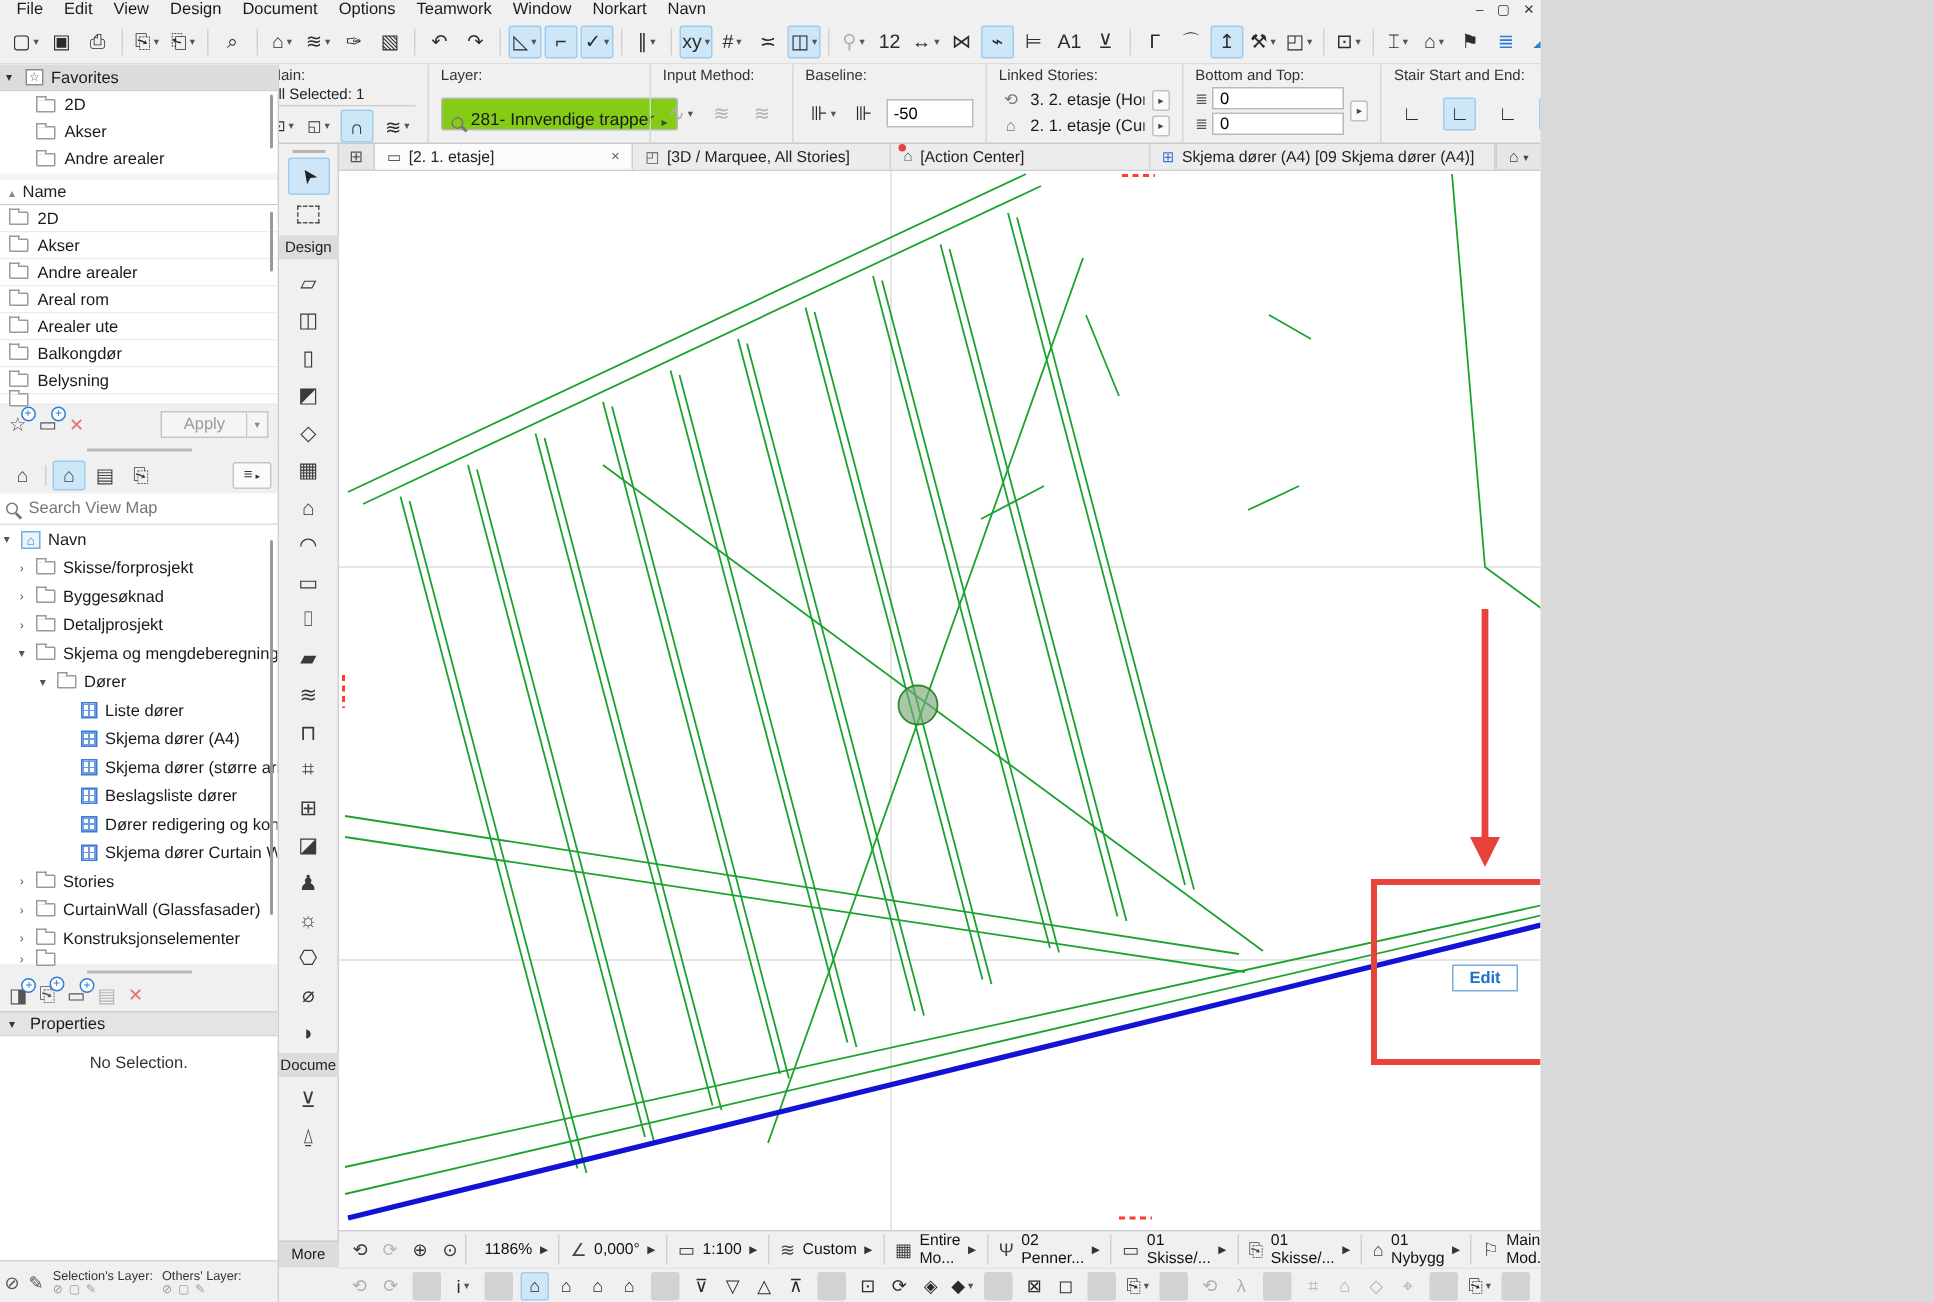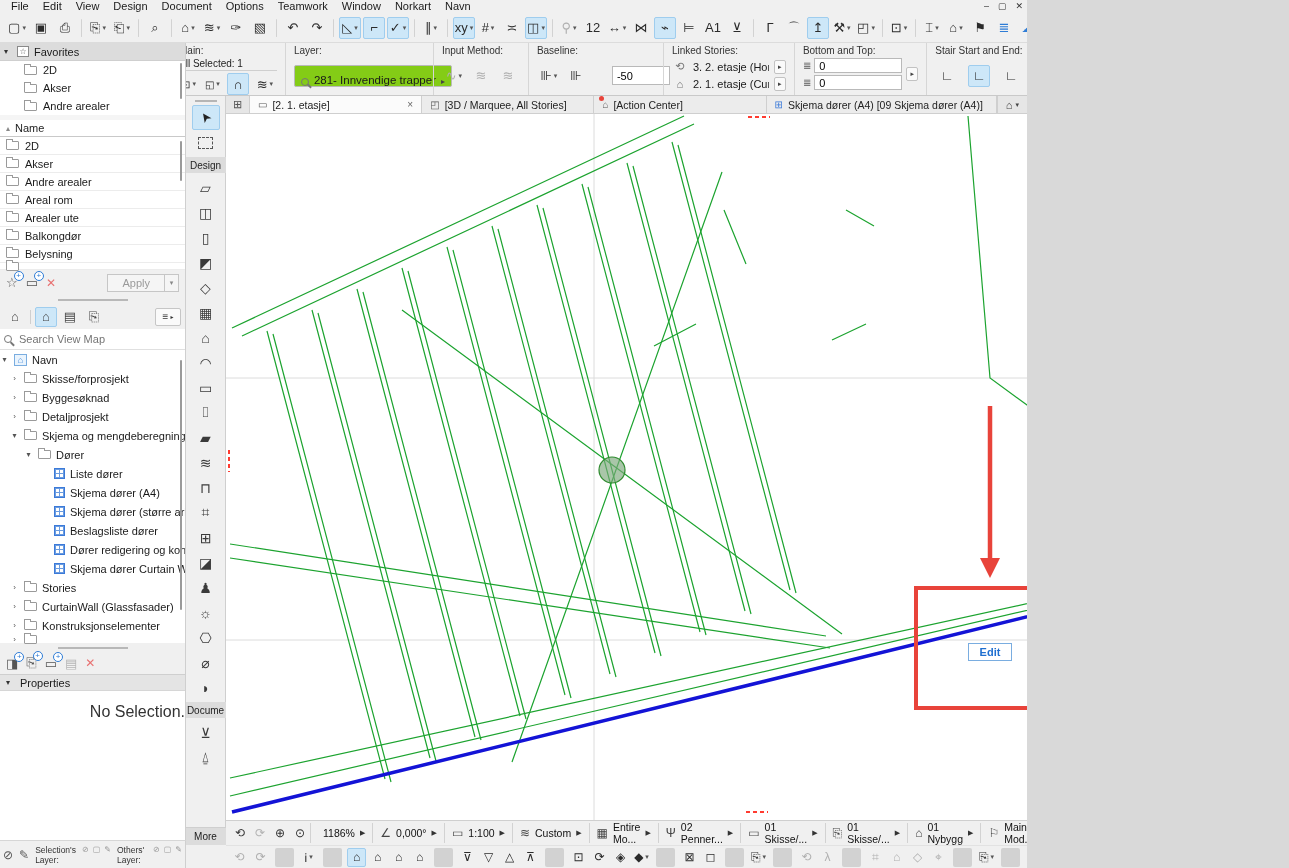--- a/index.html
+++ b/index.html
@@ -94,21 +94,21 @@
     border:1px solid #9a9a9a;border-bottom:none;background:#fff;}
   .trow.sched-row .tico{width:11px;height:11px;border:1px solid #3b7ad9;
     background:repeating-linear-gradient(0deg,#6b9ce0 0 1px,transparent 1px 4px),
                repeating-linear-gradient(90deg,#6b9ce0 0 1px,transparent 1px 4px);}
   .trow.root-row .tico{width:13px;height:12px;border:1px solid #7aade0;color:#2e7cd6;font-size:9px;
     line-height:11px;text-align:center;background:#eaf4fd;}
   .trow.root-row .tico::before{content:"⌂";}
   .trow.d1{padding-left:10px;}  .trow.d2{padding-left:24px;}  .trow.d3{padding-left:40px;}
   .props-head{height:17px;background:#e4e4e4;border-top:1px solid #cfcfcf;border-bottom:1px solid #d6d6d6;
     display:flex;align-items:center;gap:6px;padding:0 6px;font-size:11px;}
-  .no-sel{flex:1;background:#fff;text-align:right;padding-top:12px;color:#333;font-size:16px;}
+  .no-sel{flex:1;background:#fff;text-align:center;padding-top:12px;color:#333;font-size:11px;}
   .scrollmark{position:absolute;right:3px;width:2px;background:#9a9a9a;border-radius:1px;}
   
   .toolbox{position:absolute;top:96px;left:186px;width:40px;bottom:23px;background:#f0f0f0;
     border-right:1px solid #cfcfcf;display:flex;flex-direction:column;align-items:center;padding-top:4px;}
   .tool{width:28px;height:25px;display:flex;align-items:center;justify-content:center;font-size:14px;
     color:#3a3a3a;border:1px solid transparent;border-radius:2px;flex:none;}
   .tool.active{background:#cde7f8;border-color:#9fcdee;}
   .tool.arr span{display:inline-block;transform:rotate(-125deg);font-size:13px;color:#222;}
   .tool.marq span{display:inline-block;width:15px;height:12px;border:1px dashed #555;}
   .tool.seclabel{width:40px;height:16px;background:#dcdcdc;font-size:10px;color:#222;border-radius:0;
@@ -148,21 +148,21 @@
   .combo .carr{font-size:7px;color:#333;}
   
   .bottombar{position:absolute;top:845px;left:226px;right:0;height:23px;background:#f0f0f0;display:flex;
     align-items:center;padding-left:3px;border-top:1px solid #e2e2e2;}
   .bottombar .tbtn{height:19px;min-width:19px;font-size:12px;}
   
   .side-footer{position:absolute;top:840px;left:0;width:186px;height:28px;background:#f0f0f0;
     border-top:1px solid #d6d6d6;border-right:1px solid #cfcfcf;display:flex;align-items:center;
     padding:0 3px;gap:6px;}
   .twbtn{font-size:12px;color:#555;}
-  .twgroup{display:flex;flex-direction:row;line-height:10px;justify-content:flex-end;}
+  .twgroup{display:flex;flex-direction:column;line-height:10px;justify-content:flex-end;}
   .twgroup .twlab{font-size:8.5px;color:#333;}
   .twicons{display:flex;gap:4px;font-size:8px;color:#999;}
 </style>
 </head>
 <body>
 
 <div class="window">
 
   <div class="menubar">
 
@@ -390,21 +390,21 @@
     </div>
     <div class="ib-sec" style="width:135px">
       <span class="ib-label">Baseline:</span>
       <div class="ib-row">
         <span class="tbtn dd">
             <span>⊪</span>
           </span>
         <span class="tbtn">
             <span>⊪</span>
           </span>
-        <input class="ib-field" style="width: 58px; margin-left: 21px;" value="-50">
+        <input class="ib-field" style="width: 58px;" value="-50">
       </div>
     </div>
     <div class="ib-sec" style="width:131px">
       <span class="ib-label">Linked Stories:</span>
       <div style="display:flex;flex-direction:column">
 
           <span class="story-row">
             <span class="story-ico">⟲</span>
             <span style="white-space:nowrap;overflow:hidden;flex:1">3. 2. etasje (Home +...</span>
             <span class="rbtn">▸</span>

